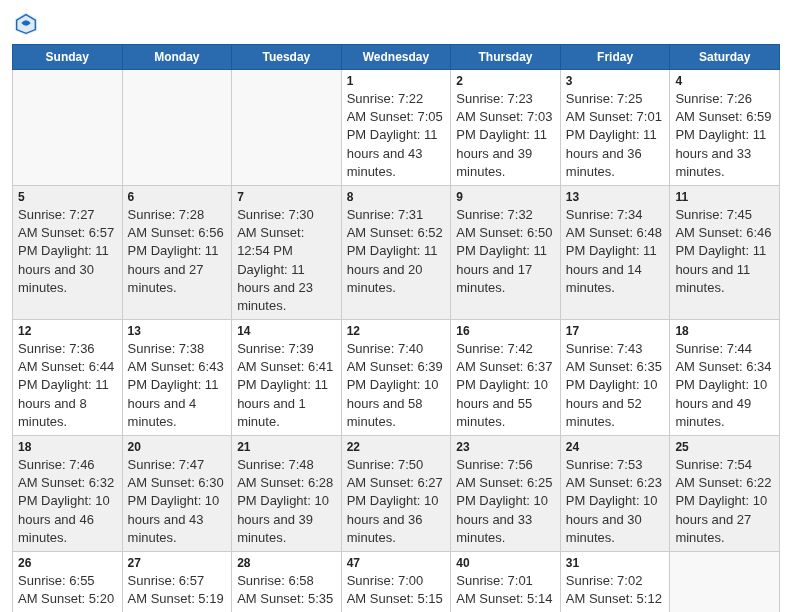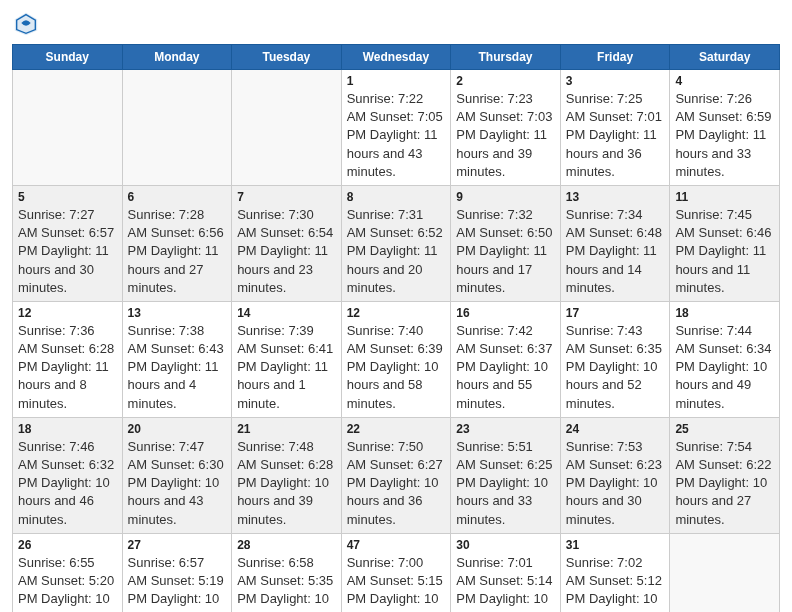--- a/index.html
+++ b/index.html
@@ -182,21 +182,21 @@
           </td>
           <td>
             <span class="day-num">6</span>
             <div class="day-info">Sunrise: 7:28 AM
 Sunset: 6:56 PM
 Daylight: 11 hours and 27 minutes.</div>
           </td>
           <td>
             <span class="day-num">7</span>
             <div class="day-info">Sunrise: 7:30 AM
-Sunset: 6:54 PM
+Sunset: 12:54 PM
 Daylight: 11 hours and 23 minutes.</div>
           </td>
           <td>
             <span class="day-num">8</span>
             <div class="day-info">Sunrise: 7:31 AM
 Sunset: 6:52 PM
 Daylight: 11 hours and 20 minutes.</div>
           </td>
           <td>
             <span class="day-num">9</span>
@@ -214,21 +214,21 @@
             <span class="day-num">11</span>
             <div class="day-info">Sunrise: 7:45 AM
 Sunset: 6:46 PM
 Daylight: 11 hours and 11 minutes.</div>
           </td>
         </tr>
         <tr class="row-white">
           <td>
             <span class="day-num">12</span>
             <div class="day-info">Sunrise: 7:36 AM
-Sunset: 6:28 PM
+Sunset: 6:44 PM
 Daylight: 11 hours and 8 minutes.</div>
           </td>
           <td>
             <span class="day-num">13</span>
             <div class="day-info">Sunrise: 7:38 AM
 Sunset: 6:43 PM
 Daylight: 11 hours and 4 minutes.</div>
           </td>
           <td>
             <span class="day-num">14</span>
@@ -281,21 +281,21 @@
 Daylight: 10 hours and 39 minutes.</div>
           </td>
           <td>
             <span class="day-num">22</span>
             <div class="day-info">Sunrise: 7:50 AM
 Sunset: 6:27 PM
 Daylight: 10 hours and 36 minutes.</div>
           </td>
           <td>
             <span class="day-num">23</span>
-            <div class="day-info">Sunrise: 5:51 AM
+            <div class="day-info">Sunrise: 7:56 AM
 Sunset: 6:25 PM
 Daylight: 10 hours and 33 minutes.</div>
           </td>
           <td>
             <span class="day-num">24</span>
             <div class="day-info">Sunrise: 7:53 AM
 Sunset: 6:23 PM
 Daylight: 10 hours and 30 minutes.</div>
           </td>
           <td>
@@ -324,21 +324,21 @@
 Sunset: 5:35 PM
 Daylight: 10 hours and 18 minutes.</div>
           </td>
           <td>
             <span class="day-num">47</span>
             <div class="day-info">Sunrise: 7:00 AM
 Sunset: 5:15 PM
 Daylight: 10 hours and 15 minutes.</div>
           </td>
           <td>
-            <span class="day-num">30</span>
+            <span class="day-num">40</span>
             <div class="day-info">Sunrise: 7:01 AM
 Sunset: 5:14 PM
 Daylight: 10 hours and 12 minutes.</div>
           </td>
           <td>
             <span class="day-num">31</span>
             <div class="day-info">Sunrise: 7:02 AM
 Sunset: 5:12 PM
 Daylight: 10 hours and 9 minutes.</div>
           </td>

